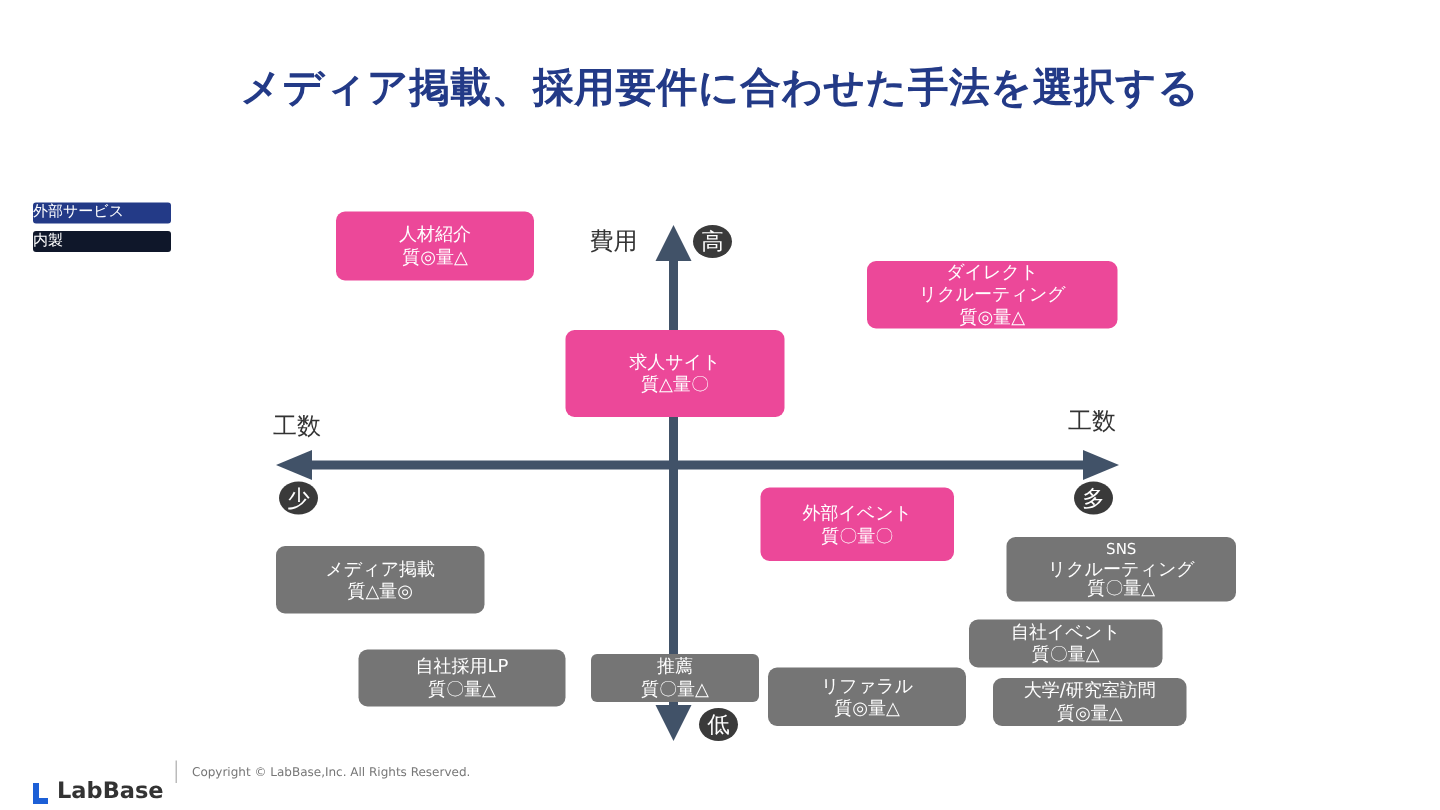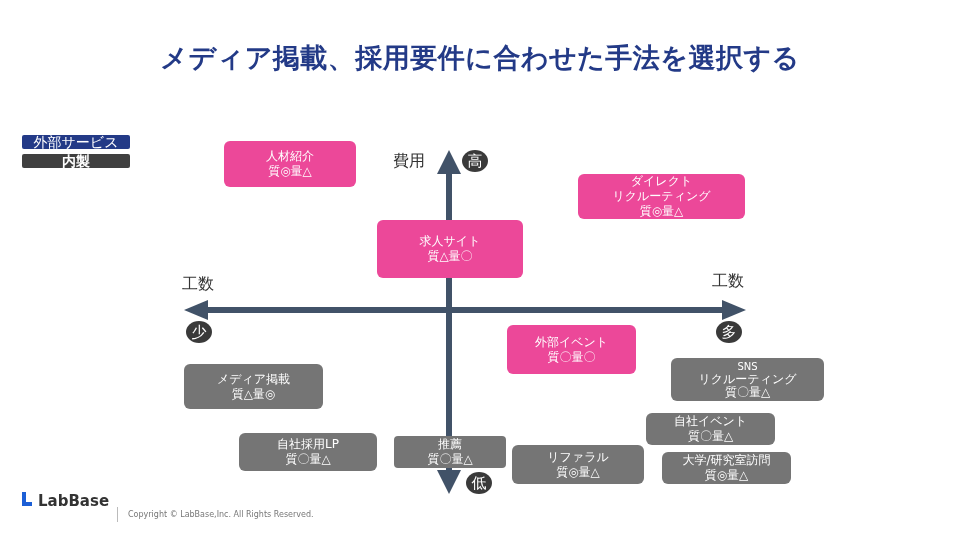--- a/index.html
+++ b/index.html
@@ -6,25 +6,25 @@
   body {
     width: 960px; height: 540px; position: relative; overflow: hidden;
     background: #ffffff;
     font-family: "DejaVu Sans", "Liberation Sans", sans-serif;
   }
   .title {
     position: absolute; left: 0; top: 40px; width: 960px; text-align: center;
     font-size: 27px; font-weight: bold; color: #233a87; letter-spacing: 0.5px;
   }
   .legend-item {
-    position: absolute; left: 22px; width: 108px; height: 14px; border-radius: 2px;
-    color: #fff; font-size: 14px; line-height: 14px; text-align: center;
+    position: absolute; left: 22px; width: 92px; height: 14px; border-radius: 2px;
+    color: #fff; font-size: 10px; line-height: 14px; text-align: left;
   }
   .legend-ext { top: 135px; background: #233a87; }
-  .legend-int { top: 154px; background: #404040; font-weight: bold; }
+  .legend-int { top: 154px; background: #0f172a; }
 
   .axis { position: absolute; background: #415268; }
   .arrow-up {
     position: absolute; width: 0; height: 0;
     border-left: 12px solid transparent; border-right: 12px solid transparent;
     border-bottom: 24px solid #415268;
   }
   .arrow-down {
     position: absolute; width: 0; height: 0;
     border-left: 12px solid transparent; border-right: 12px solid transparent;
@@ -50,21 +50,21 @@
   .node {
     position: absolute; border-radius: 6px; color: #fff; text-align: center;
     font-size: 12px; line-height: 15px; display: flex; flex-direction: column;
     justify-content: center; align-items: center; box-sizing: border-box;
   }
   .node.ext { background: #ec4899; }
   .node.int { background: #757575; }
   .node span { display: block; }
 
   .footer-logo {
-    position: absolute; left: 22px; top: 492px; display: flex; align-items: flex-start;
+    position: absolute; left: 22px; top: 518px; display: flex; align-items: flex-end;
   }
   .logo-mark {
     width: 10px; height: 14px; position: relative; margin-right: 6px;
   }
   .logo-mark .v { position: absolute; left: 0; top: 0; width: 4px; height: 14px; background: #1c5fd6; }
   .logo-mark .h { position: absolute; left: 0; bottom: 0; width: 10px; height: 4px; background: #1c5fd6; }
   .logo-text { font-size: 15px; font-weight: bold; color: #333; }
   .footer-sep { position: absolute; left: 117px; top: 507px; width: 1px; height: 15px; background: #bbb; }
   .copyright { position: absolute; left: 128px; top: 510px; font-size: 8px; color: #777; }
 </style>

